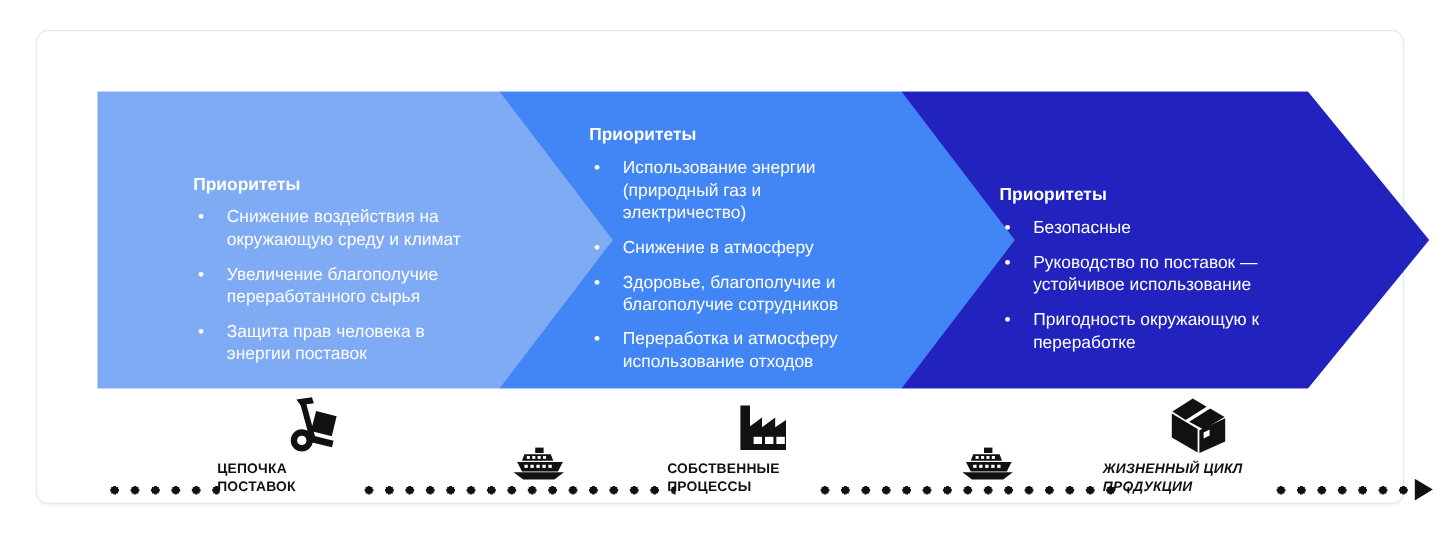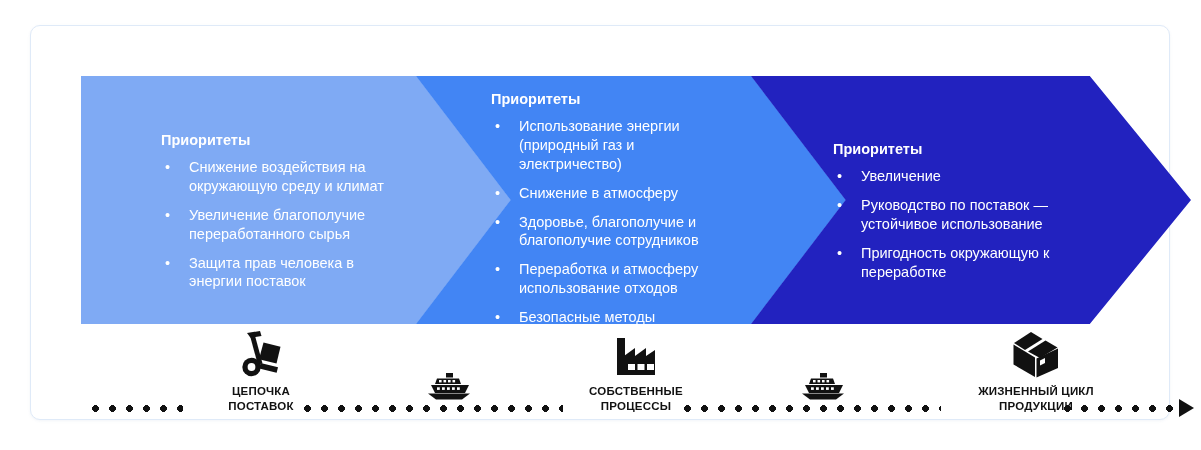--- a/index.html
+++ b/index.html
@@ -74,21 +74,21 @@
   }
 
   
   .chev-text {
     position: absolute;
     color: #ffffff;
   }
   .chev-text .hdr {
     font-size: 14.5px;
     font-weight: bold;
-    margin: 2px 0 9px 0;
+    margin: 16px 0 9px 0;
     line-height: 1.25;
   }
   .chev-text ul {
     list-style: none;
     margin: 0;
     padding: 0;
   }
   .chev-text li {
     position: relative;
     font-size: 14.5px;
@@ -113,41 +113,40 @@
   .timeline {
     position: absolute;
     left: 40px;
     top: 300px;
     width: 1130px;
     height: 110px;
   }
 
   .tl-node {
     position: absolute;
-    text-align: center;
     width: 160px;
   }
   .tl-icon {
     height: 54px;
     display: flex;
     align-items: flex-end;
     justify-content: center;
   }
   .tl-label {
     margin-top: 4px;
     font-size: 11.5px;
     font-weight: bold;
     color: #111111;
     line-height: 1.28;
     letter-spacing: 0.2px;
   }
 
   .node-supply    { left: 110px;  top: 0px; }
   .node-own       { left: 485px;  top: 0px; }
-  .node-lifecycle { left: 885px;  top: 0px; }
+  .node-lifecycle { left: 848px;  top: 0px; font-style: italic; }
 
   
   .tl-ship {
     position: absolute;
     width: 54px;
     height: 34px;
     display: flex;
     align-items: flex-end;
     justify-content: center;
   }
@@ -209,21 +208,21 @@
           <li><span class="bullet">•</span><span>Снижение в атмосферу</span></li>
           <li><span class="bullet">•</span><span>Здоровье, благополучие и благополучие сотрудников</span></li>
           <li><span class="bullet">•</span><span>Переработка и атмосферу использование отходов</span></li>
           <li><span class="bullet">•</span><span>Безопасные методы производства</span></li>
         </ul>
       </div>
 
       <div class="chev-text t3">
         <p class="hdr">Приоритеты</p>
         <ul>
-          <li><span class="bullet">•</span><span>Увеличение</span></li>
+          <li><span class="bullet">•</span><span>Безопасные</span></li>
           <li><span class="bullet">•</span><span>Руководство по поставок — устойчивое использование</span></li>
           <li><span class="bullet">•</span><span>Пригодность окружающую к переработке</span></li>
         </ul>
       </div>
 
     </div>
 
     <div class="timeline">
 
       <div class="dots dots-1"></div>

